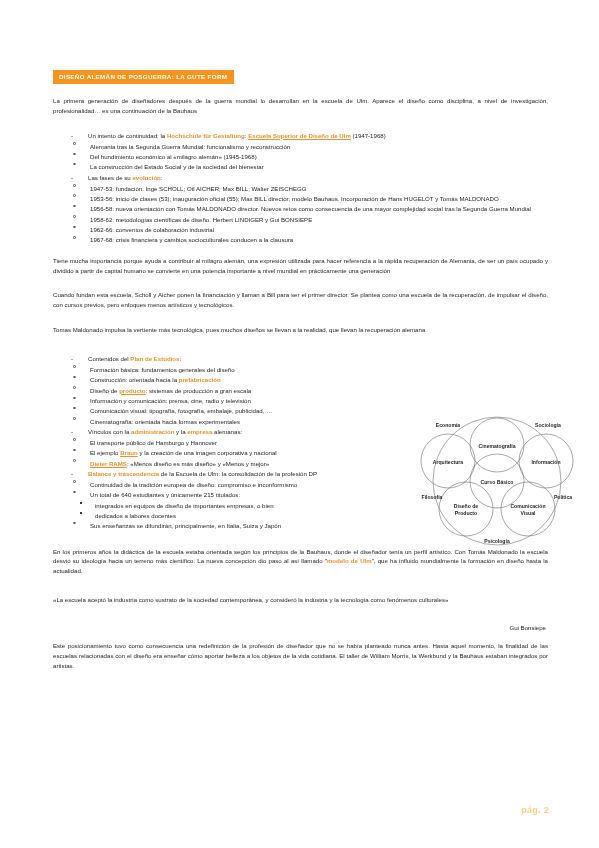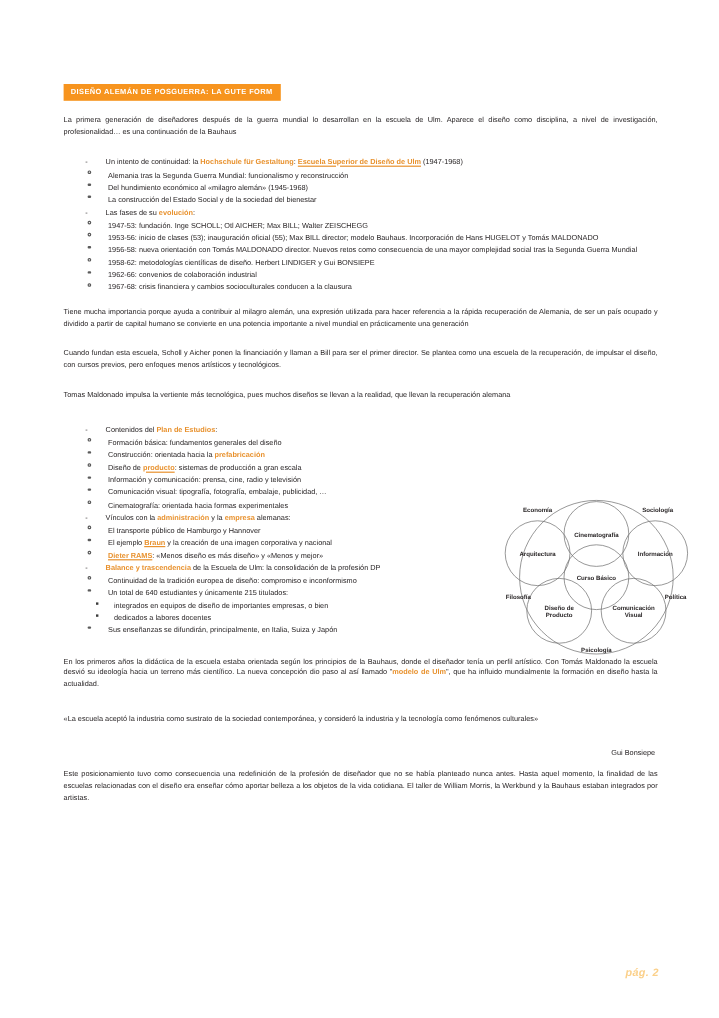--- a/index.html
+++ b/index.html
@@ -146,21 +146,20 @@
     padding-right: 2px;
     color: #231f20;
   }
 
   
   .page-footer {
     position: absolute;
     right: 50px;
     bottom: 33px;
     font-size: 9px;
-    font-style: italic;
     font-weight: bold;
     color: #fbd08a;
     letter-spacing: 0.3px;
   }
 </style>
 </head>
 <body>
 
 <div class="page">
 

